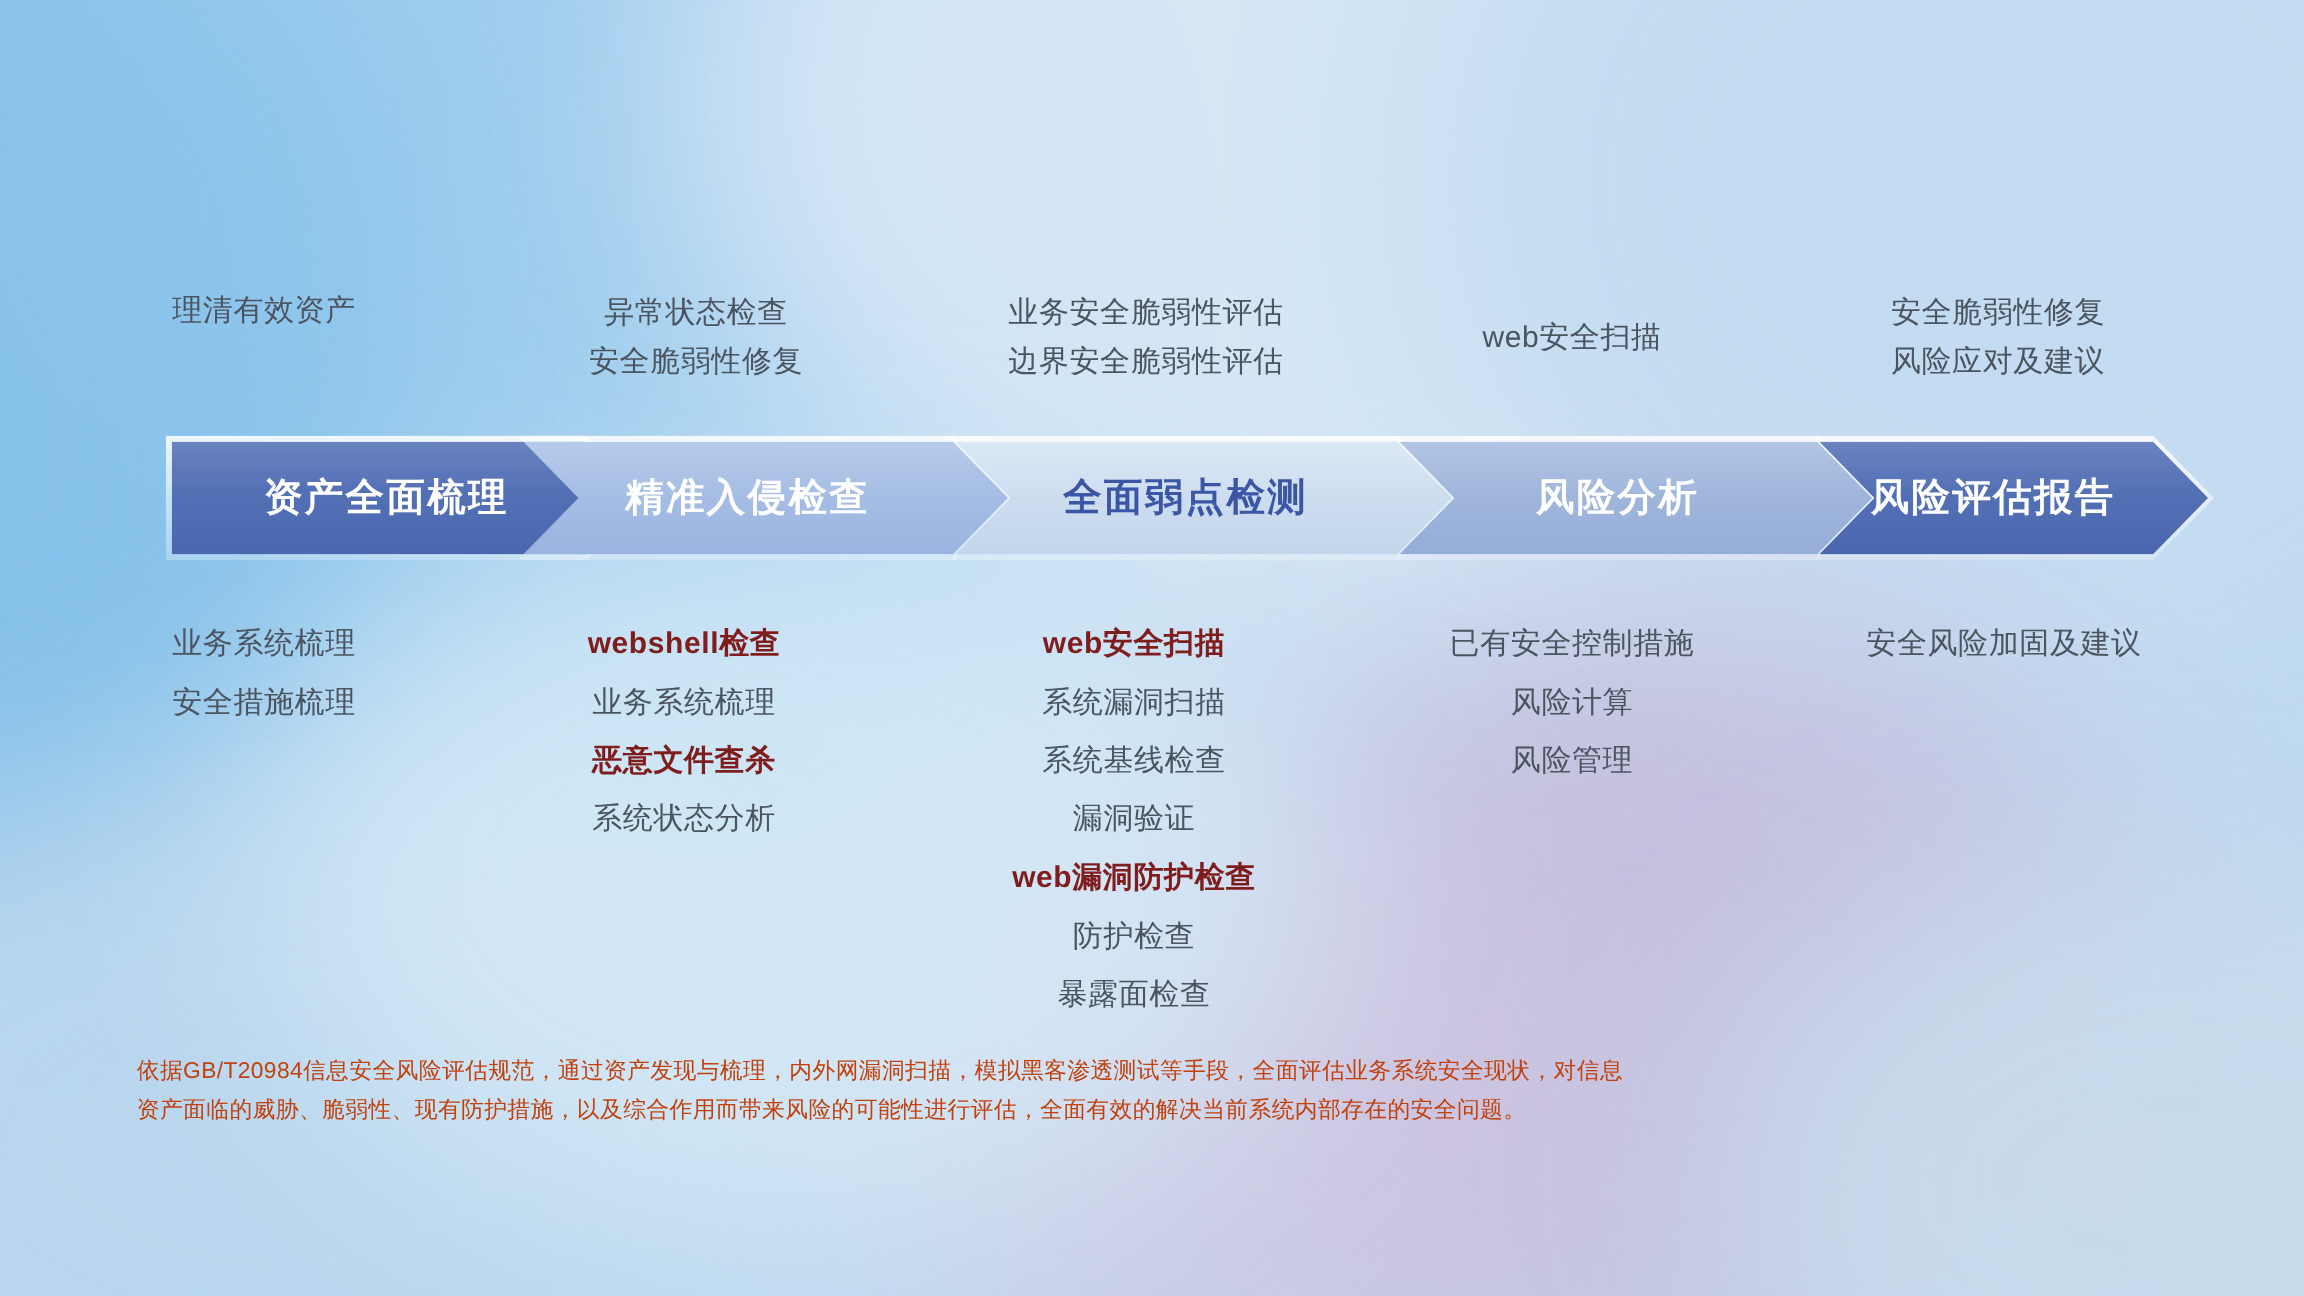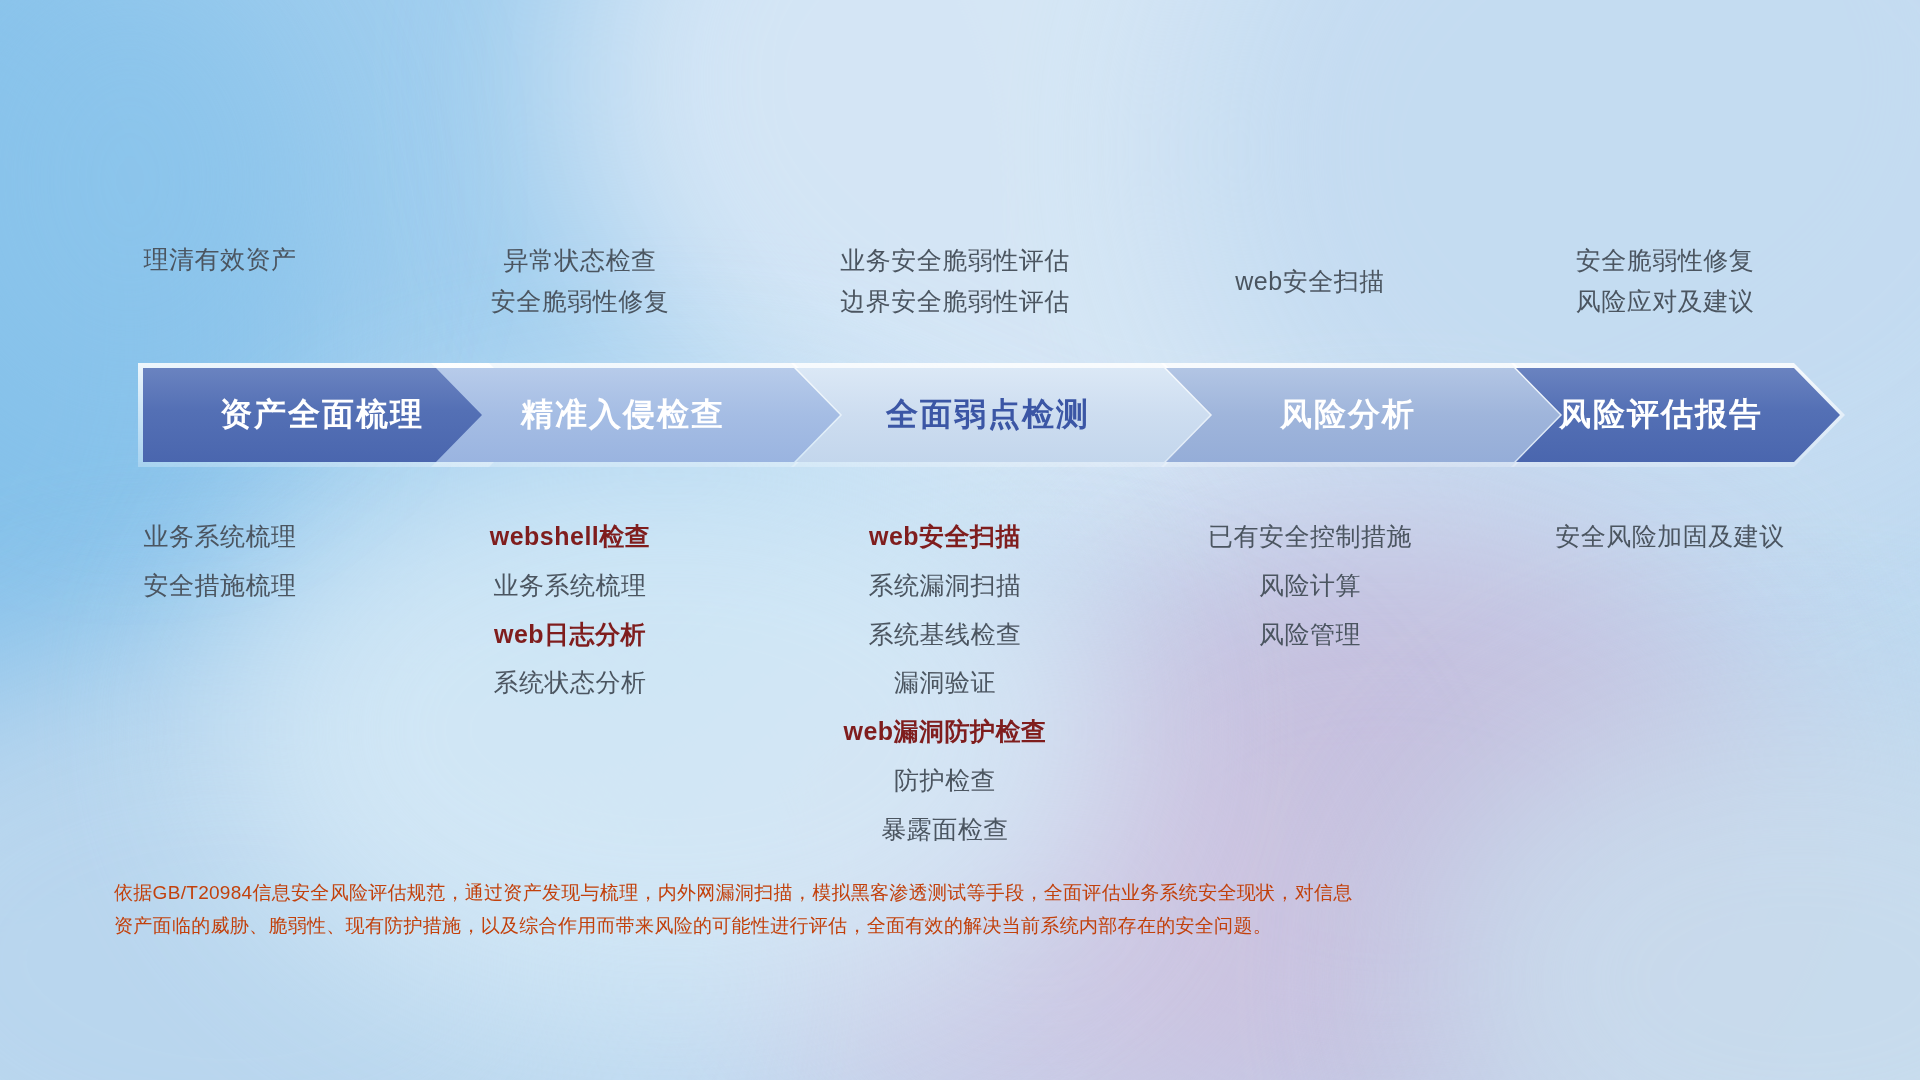--- a/index.html
+++ b/index.html
@@ -139,21 +139,21 @@
   </div>
 
   <div class="col-bot" style="left:60px;top:512px;width:320px;">
     <div class="line">业务系统梳理</div>
     <div class="line">安全措施梳理</div>
   </div>
 
   <div class="col-bot" style="left:405px;top:512px;width:330px;">
     <div class="line em">webshell检查</div>
     <div class="line">业务系统梳理</div>
-    <div class="line em">web日志分析</div>
+    <div class="line em">恶意文件查杀</div>
     <div class="line">系统状态分析</div>
   </div>
 
   <div class="col-bot" style="left:765px;top:512px;width:360px;">
     <div class="line em">web安全扫描</div>
     <div class="line">系统漏洞扫描</div>
     <div class="line">系统基线检查</div>
     <div class="line">漏洞验证</div>
     <div class="line em">web漏洞防护检查</div>
     <div class="line">防护检查</div>

